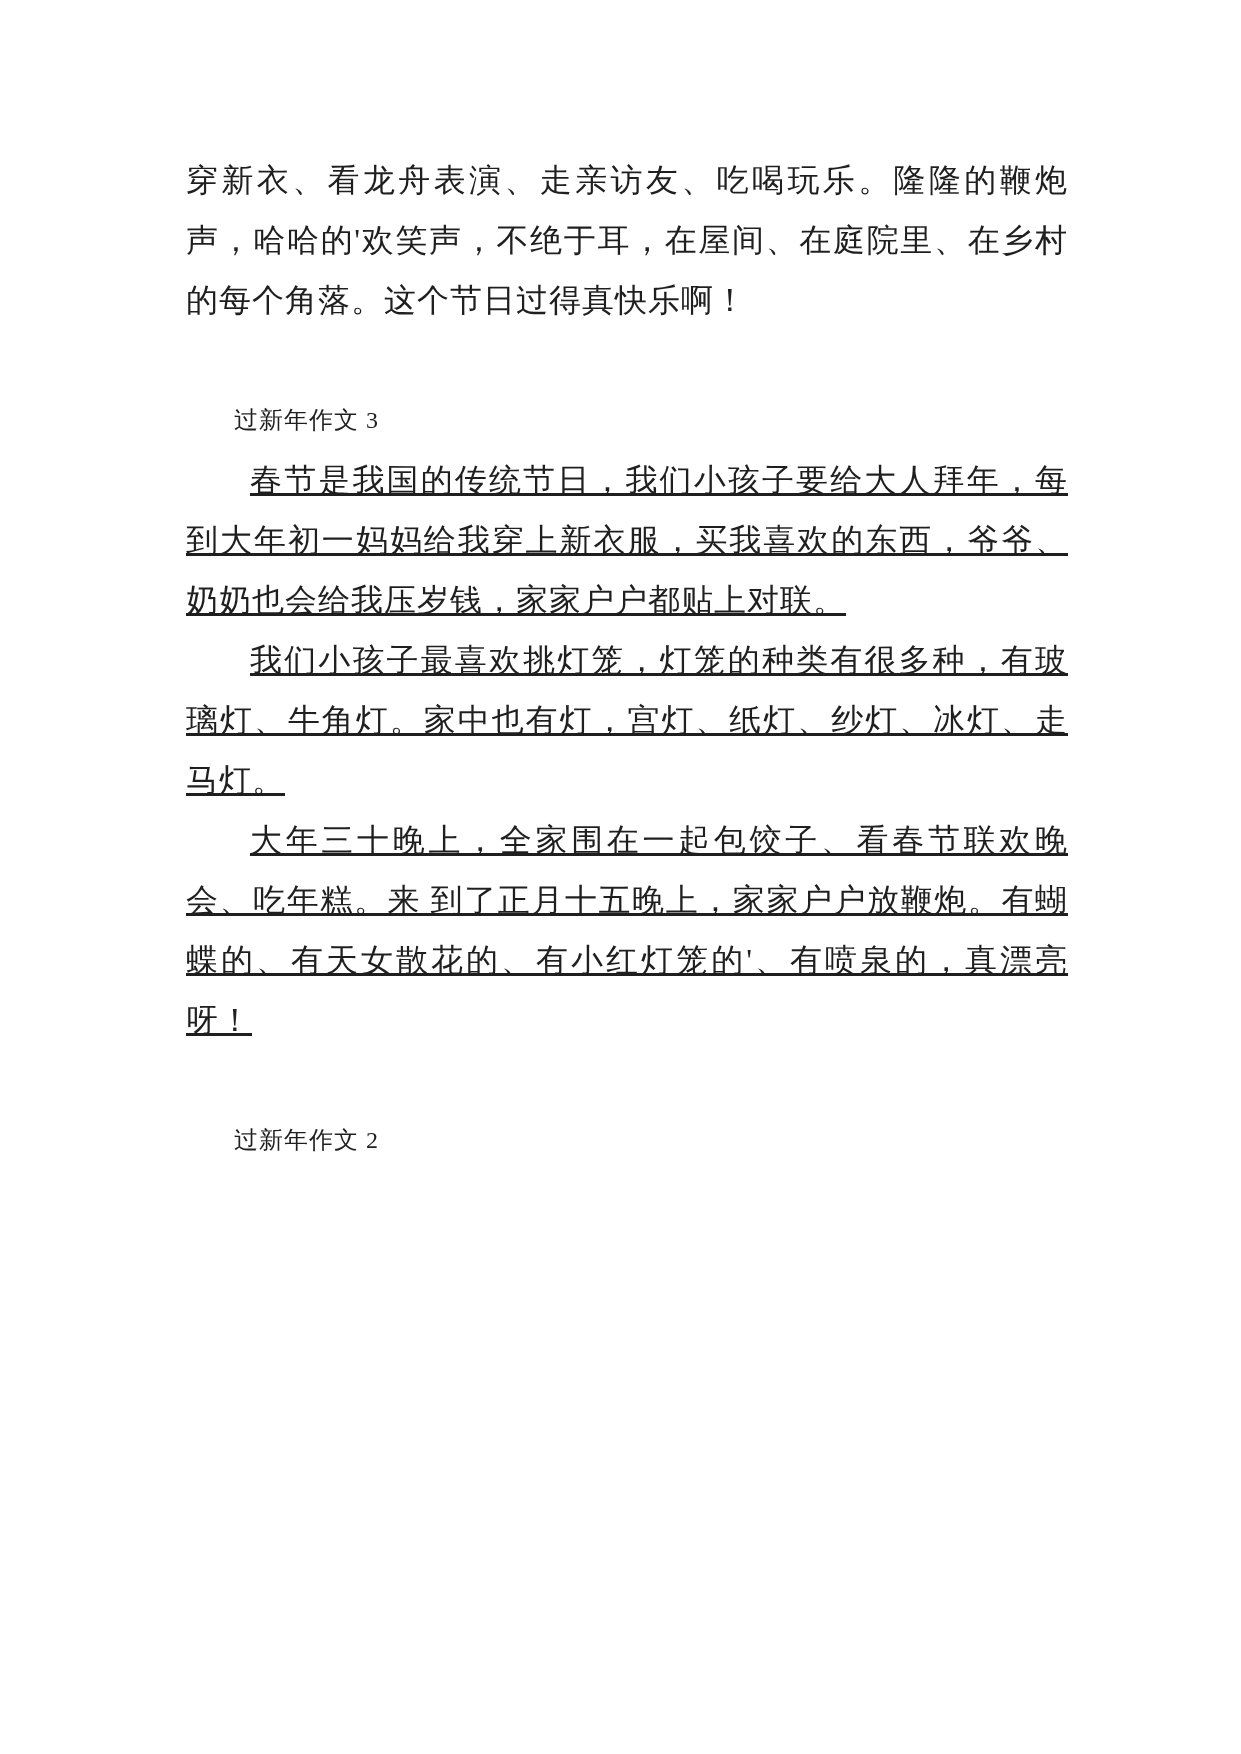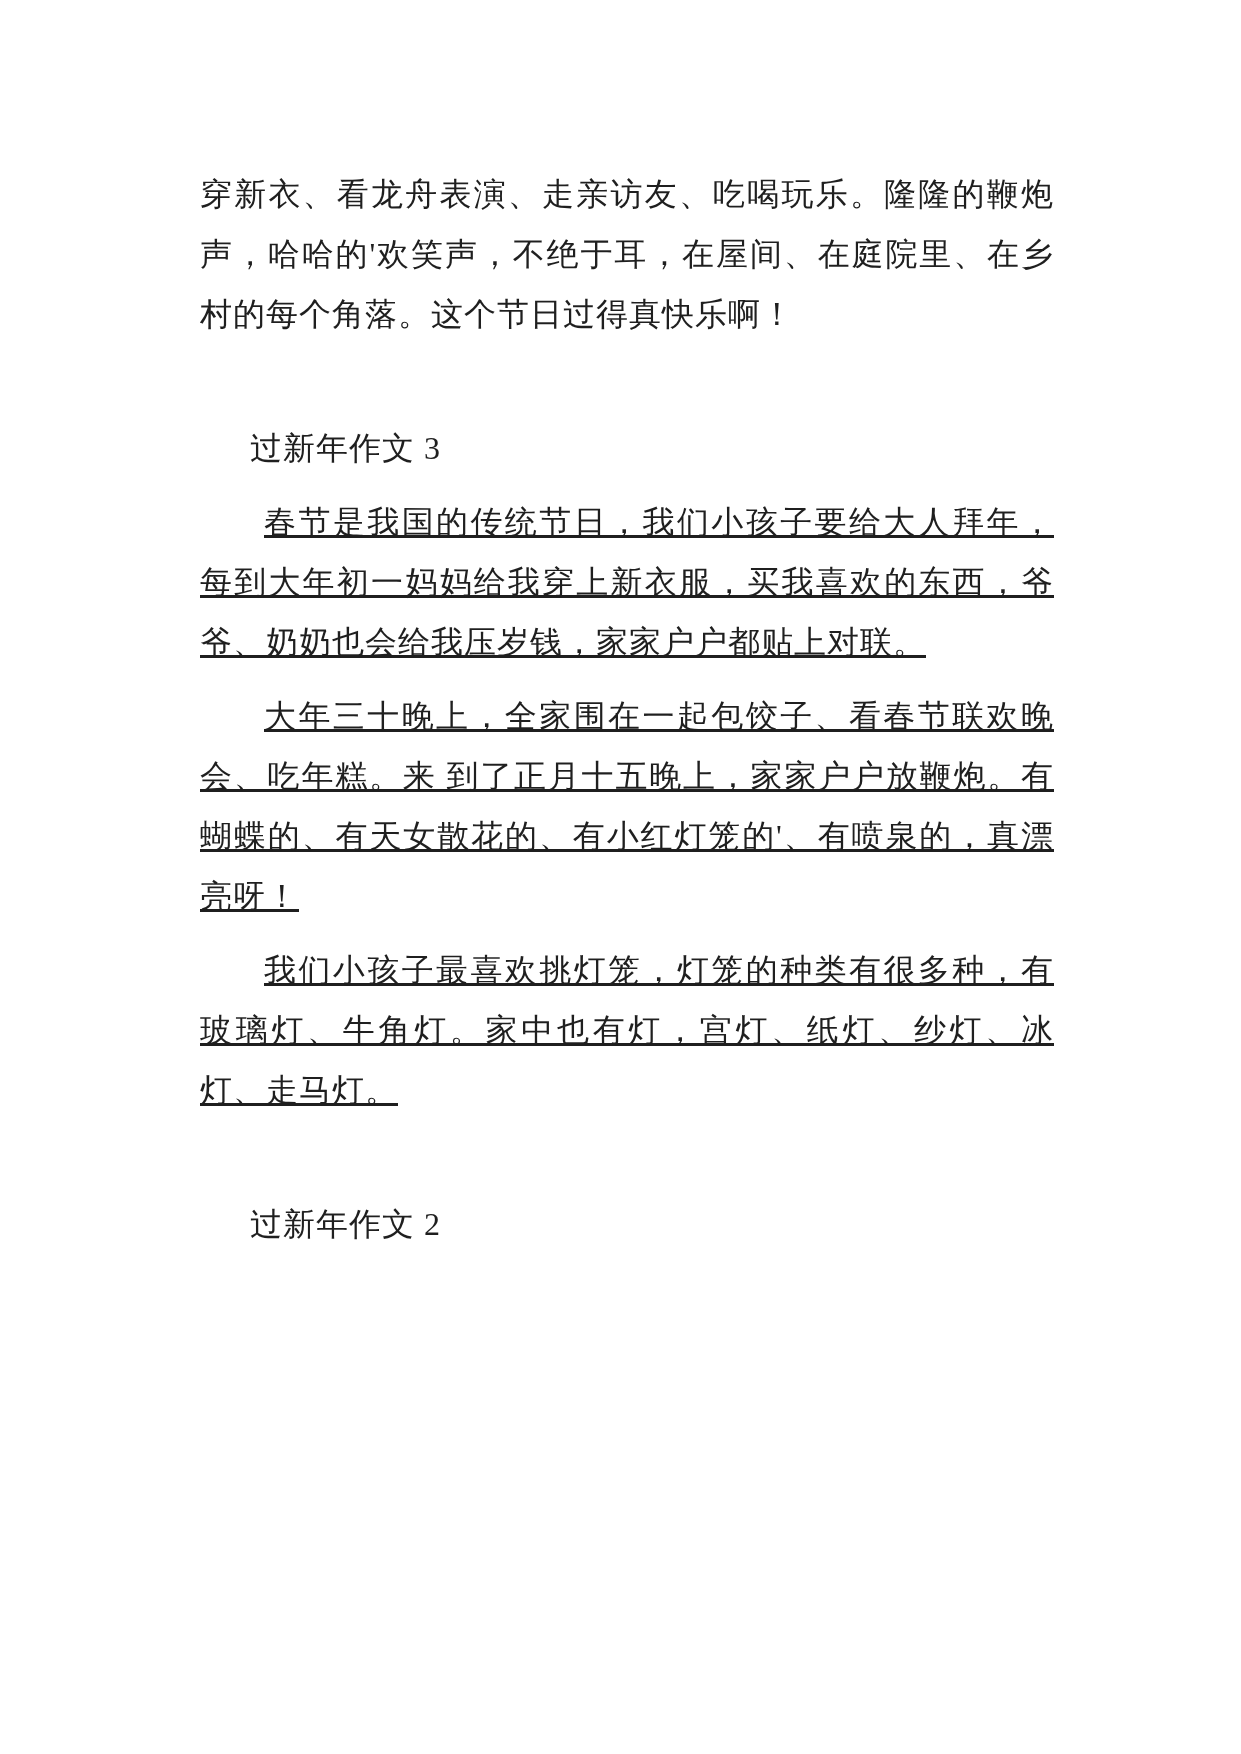--- a/index.html
+++ b/index.html
@@ -27,44 +27,44 @@
     position: absolute;
     left: 186px;
     top: 150px;
     width: 882px;
   }
   .para {
     font-size: 32px;
     line-height: 60px;
     text-align: justify;
     letter-spacing: 1px;
-    margin: 14px;
+    margin: 0;
   }
   .para.indent {
     text-indent: 2em;
     text-decoration: underline;
   }
   .heading {
-    font-size: 32px;
+    font-size: 24px;
     line-height: 60px;
     letter-spacing: 1px;
     text-indent: 2em;
     margin: 0;
   }
   .spacer {
     height: 60px;
   }
 </style>
 </head>
 <body style="background-color: rgb(255, 255, 255); color: rgb(31, 31, 31);">
 
 <div class="page">
   <div class="doc">
       <div class="para">穿新衣、看龙舟表演、走亲访友、吃喝玩乐。隆隆的鞭炮声，哈哈的'欢笑声，不绝于耳，在屋间、在庭院里、在乡村的每个角落。这个节日过得真快乐啊！</div>
       <div class="spacer"></div>
       <div class="heading">过新年作文 3</div>
       <div class="para indent">春节是我国的传统节日，我们小孩子要给大人拜年，每到大年初一妈妈给我穿上新衣服，买我喜欢的东西，爷爷、奶奶也会给我压岁钱，家家户户都贴上对联。</div>
+      <div class="para indent">我们小孩子最喜欢挑灯笼，灯笼的种类有很多种，有玻璃灯、牛角灯。家中也有灯，宫灯、纸灯、纱灯、冰灯、走马灯。</div>
       <div class="para indent">大年三十晚上，全家围在一起包饺子、看春节联欢晚会、吃年糕。来 到了正月十五晚上，家家户户放鞭炮。有蝴蝶的、有天女散花的、有小红灯笼的'、有喷泉的，真漂亮呀！</div>
-      <div class="para indent">我们小孩子最喜欢挑灯笼，灯笼的种类有很多种，有玻璃灯、牛角灯。家中也有灯，宫灯、纸灯、纱灯、冰灯、走马灯。</div>
       <div class="spacer"></div>
       <div class="heading">过新年作文 2</div>
     </div>
 </div>
 
 </body></html>

